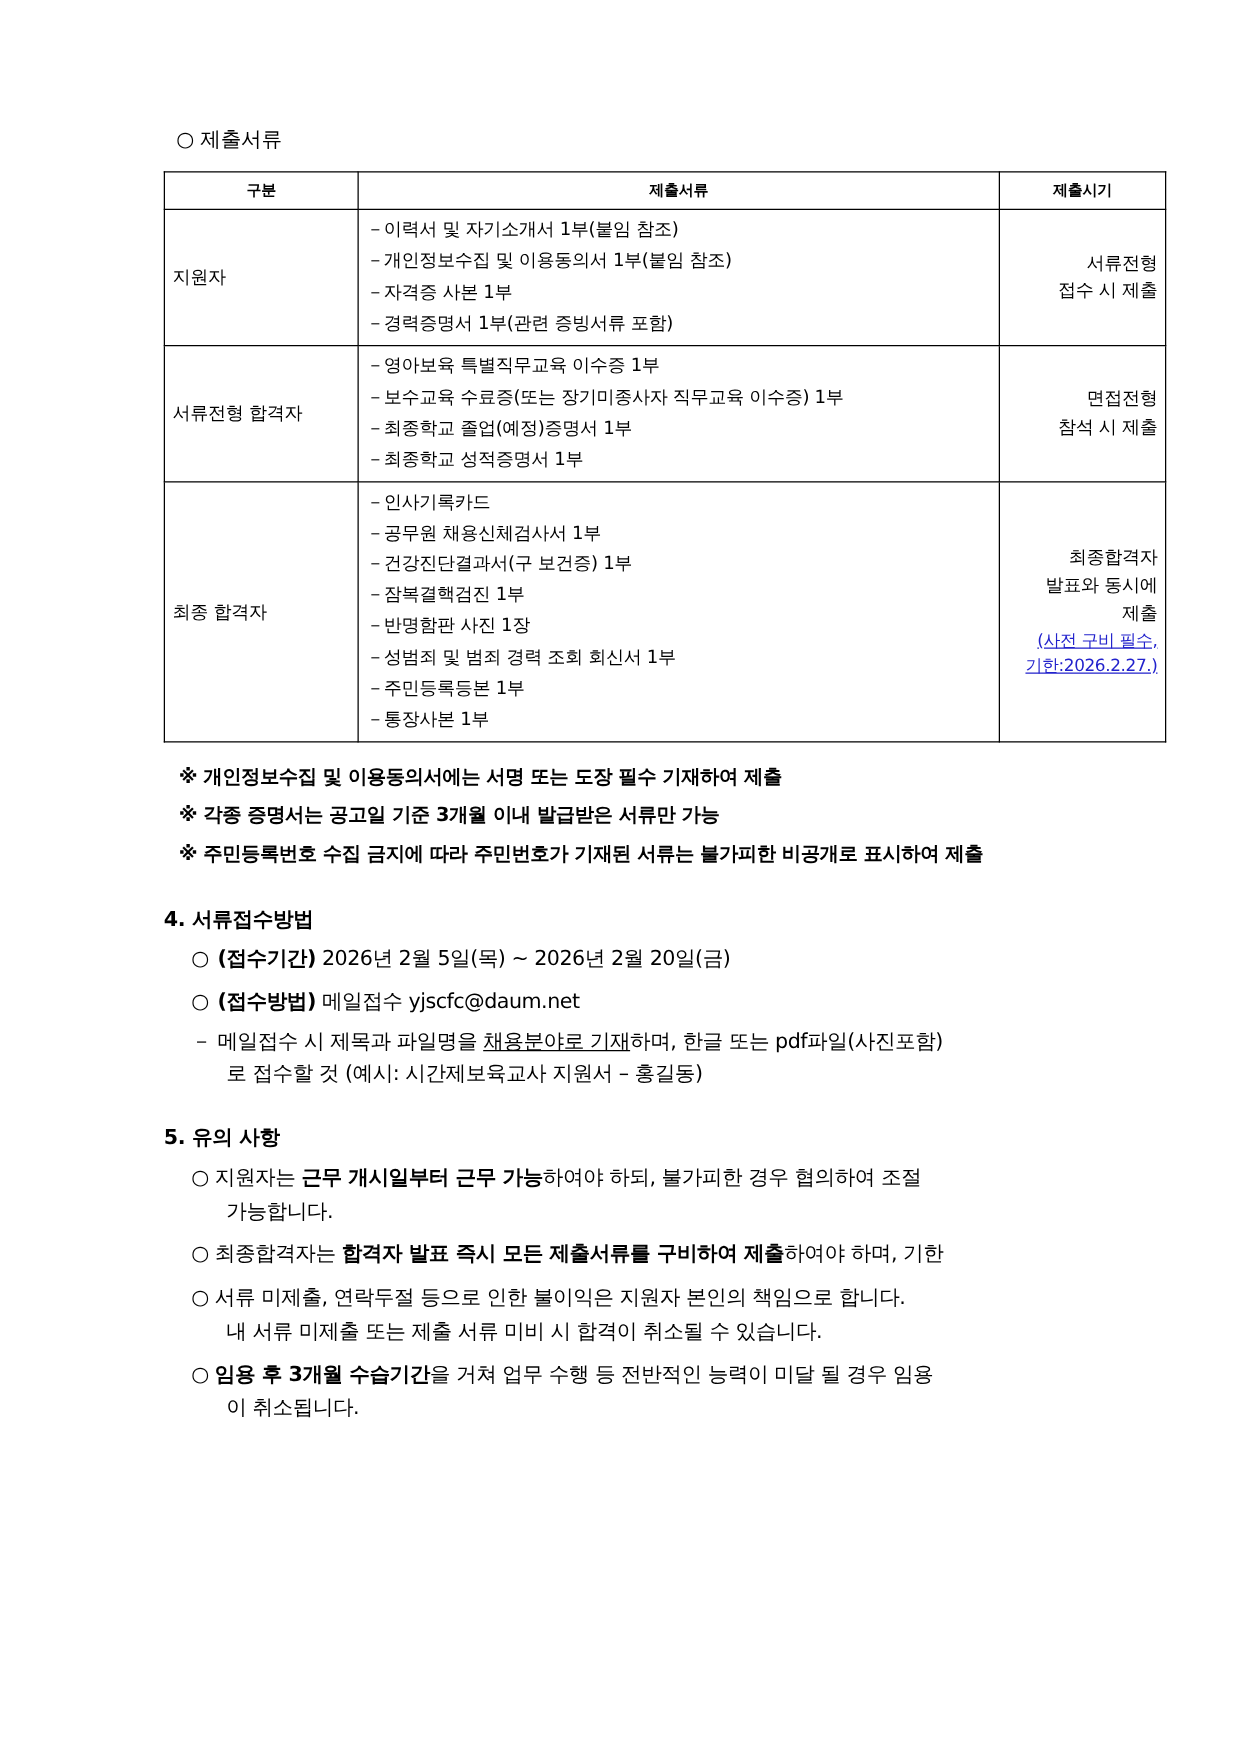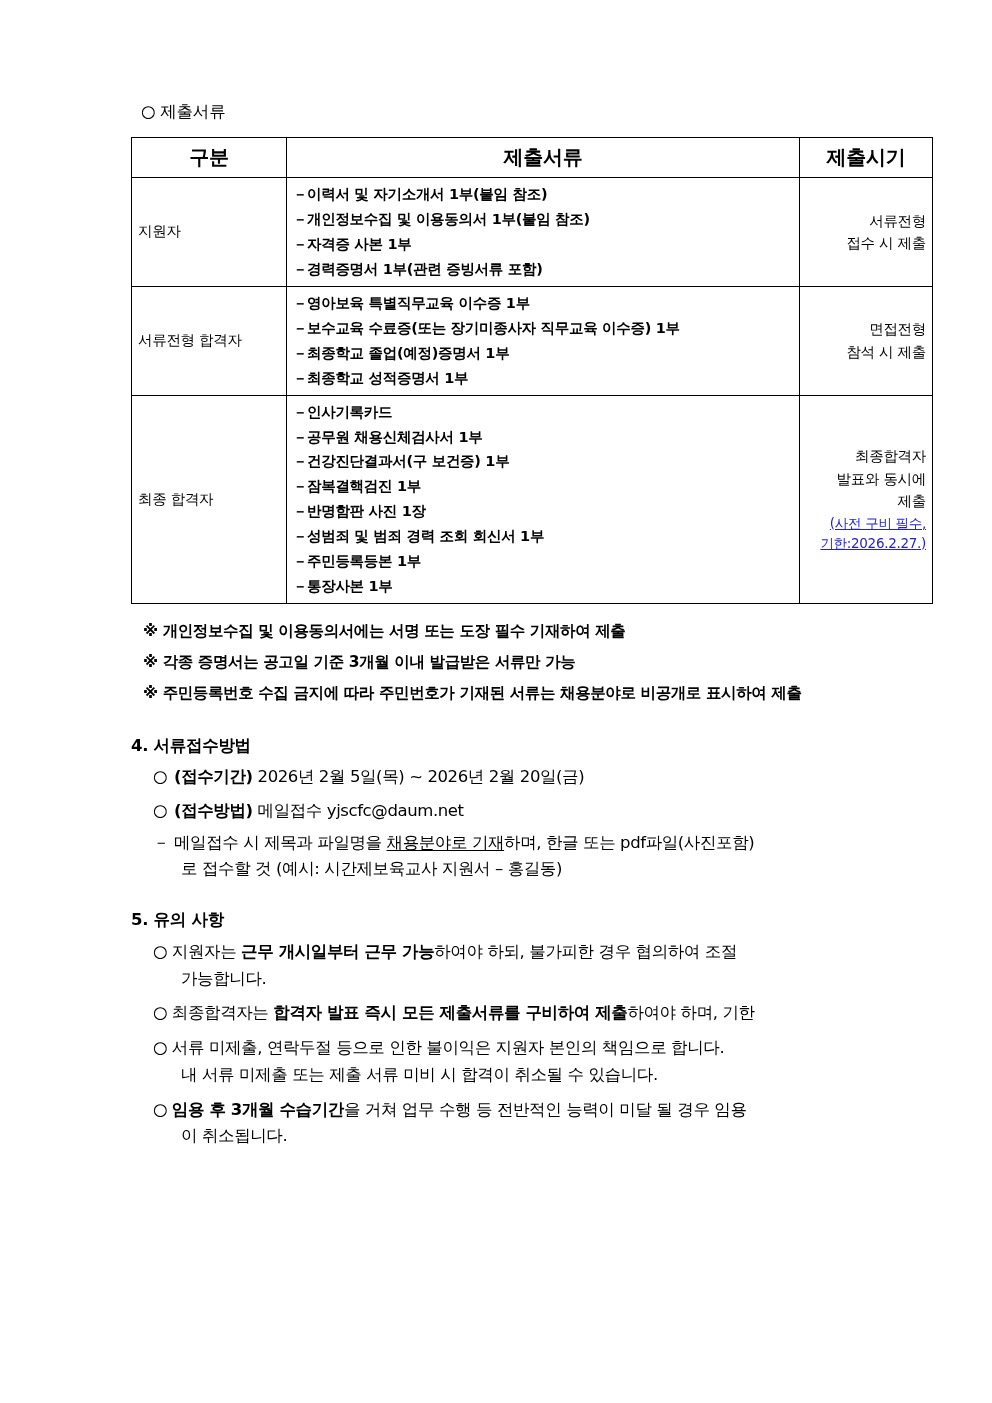--- a/index.html
+++ b/index.html
@@ -36,21 +36,21 @@
     font-size: 14.5px;
   }
   table.docs th, table.docs td {
     border: 1px solid #000000;
     padding: 4px 6px;
     vertical-align: middle;
   }
   table.docs thead th {
     text-align: center;
     font-weight: bold;
-    font-size: 20px;
+    font-size: 12px;
     padding: 6px 4px;
     letter-spacing: -0.2px;
   }
   .col-gubun { width: 155px; }
   .col-when  { width: 133px; }
   td.gubun {
     text-align: left;
     font-weight: normal;
     letter-spacing: -0.3px;
   }
@@ -64,21 +64,20 @@
   }
   ul.itemlist {
     list-style: none;
     margin: 0;
     padding: 0;
   }
   ul.itemlist li {
     line-height: 1.72;
     letter-spacing: -0.3px;
     white-space: nowrap;
-    font-weight: bold;
   }
   ul.itemlist li .dash { display: inline-block; width: 14px; }
   .when .note {
     color: #2222cc;
     font-size: 13.5px;
     line-height: 1.5;
     display: block;
     text-decoration: underline;
   }
   
@@ -209,21 +208,21 @@
           <span class="note" style="white-space:pre-line">(사전 구비 필수,
 기한:2026.2.27.)</span>
         </td>
       </tr>
     </tbody>
   </table>
 
   <div class="notes">
     <div class="note-line">※ 개인정보수집 및 이용동의서에는 서명 또는 도장 필수 기재하여 제출</div>
     <div class="note-line">※ 각종 증명서는 공고일 기준 3개월 이내 발급받은 서류만 가능</div>
-    <div class="note-line">※ 주민등록번호 수집 금지에 따라 주민번호가 기재된 서류는 채용분야로 비공개로 표시하여 제출</div>
+    <div class="note-line">※ 주민등록번호 수집 금지에 따라 주민번호가 기재된 서류는 불가피한 비공개로 표시하여 제출</div>
   </div>
 
   <div class="section">
     <div class="section-title">4. 서류접수방법</div>
     <div class="bullet-line">
       <span class="circle">○</span><b class="bold">(접수기간)</b><span> 2026년 2월 5일(목) ~ 2026년 2월 20일(금)</span>
     </div>
     <div class="bullet-line">
       <span class="circle">○</span><b class="bold">(접수방법)</b><span> 메일접수  yjscfc@daum.net</span>
     </div>

